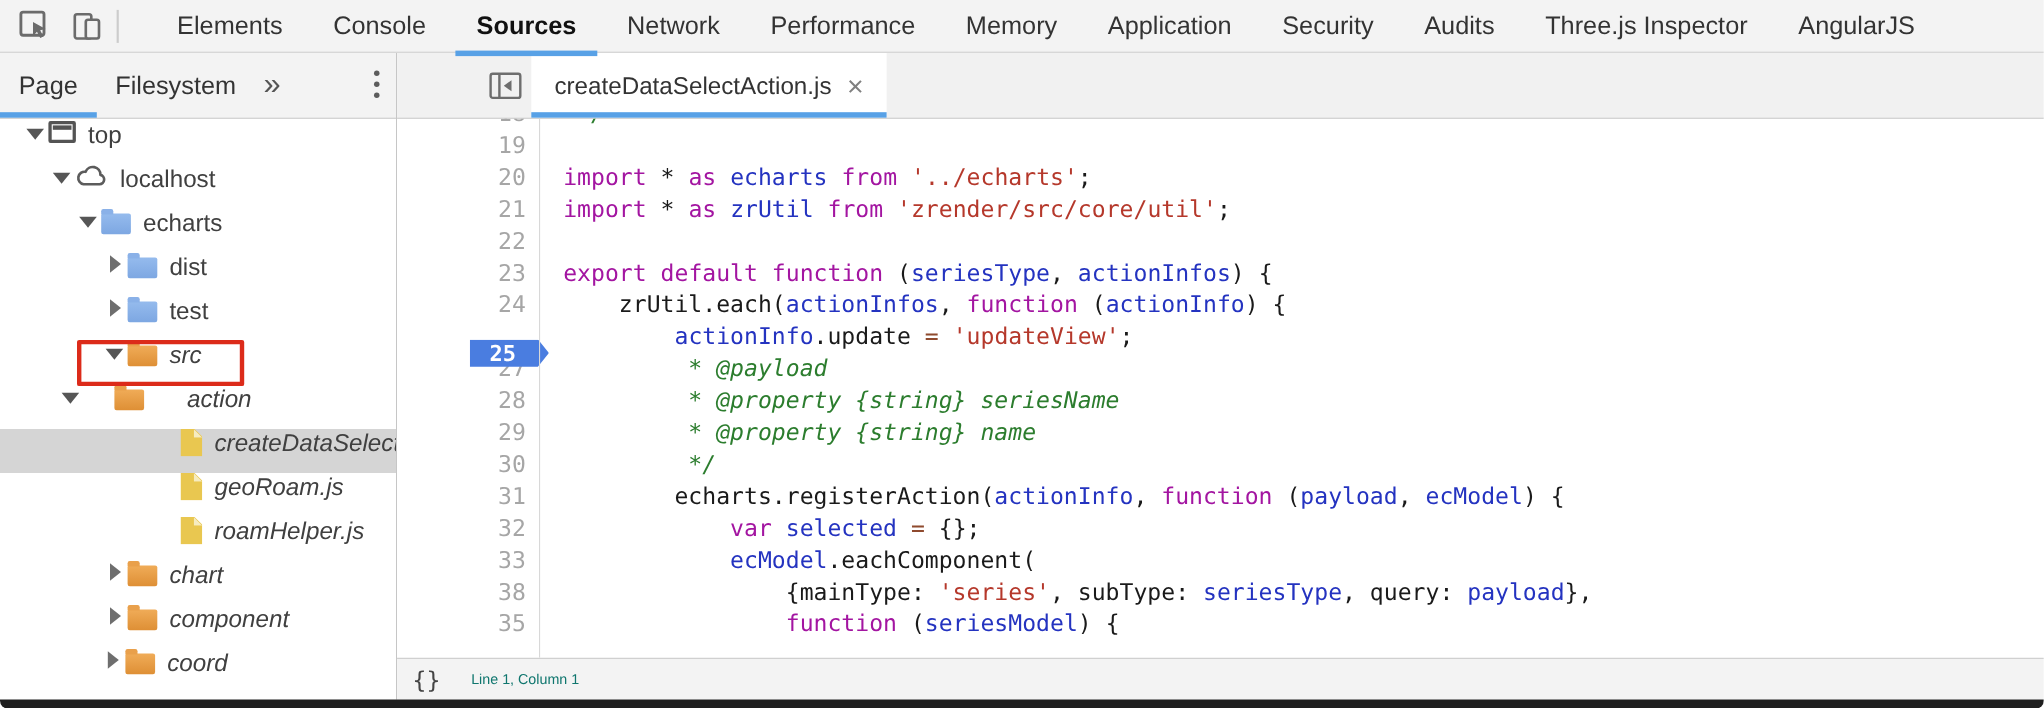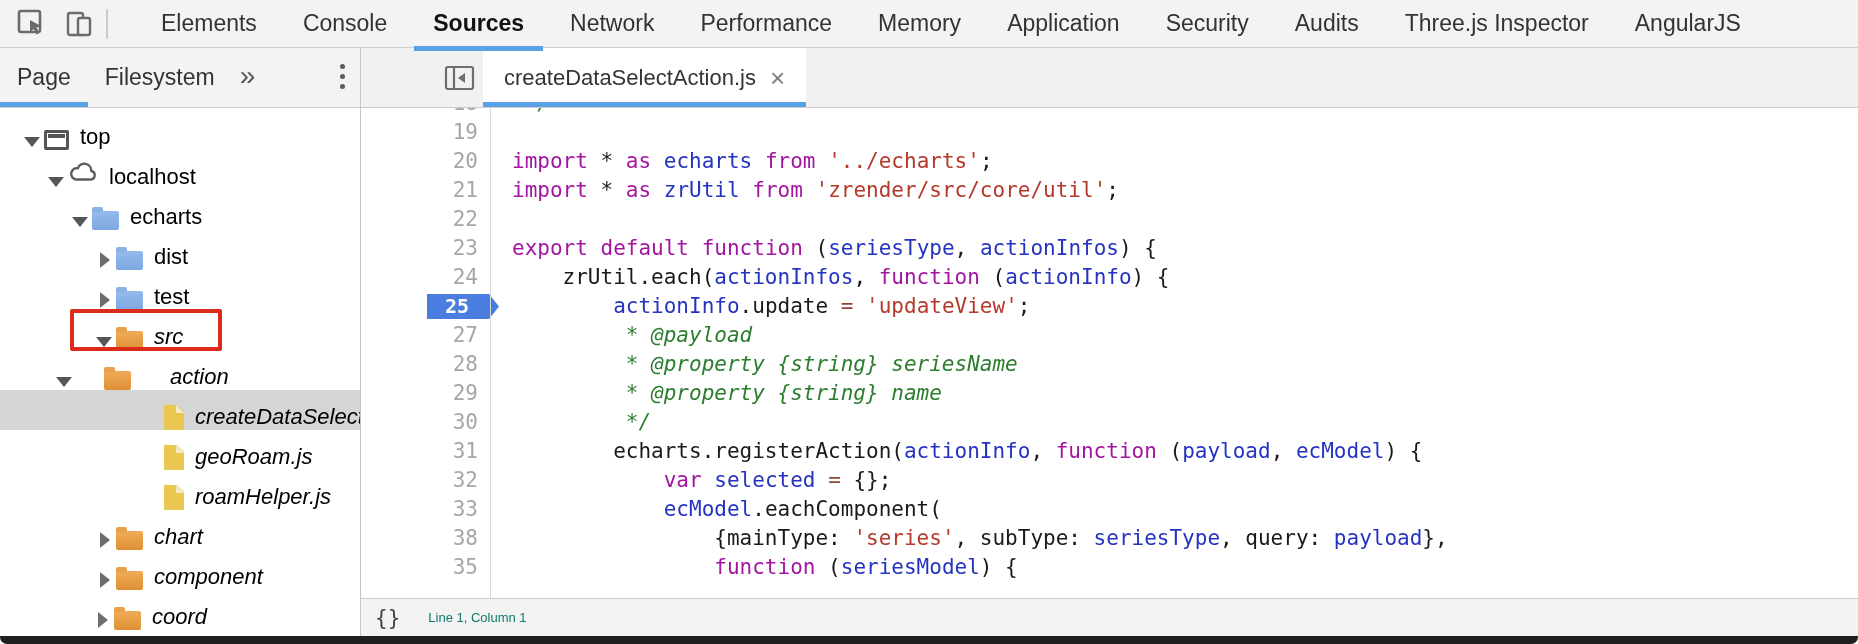--- a/index.html
+++ b/index.html
@@ -30,21 +30,21 @@
                  display:flex; align-items:stretch; position:relative; flex:none; }
   .side-tab { padding:0 17px; line-height:59px; font-size:23px; color:#333; position:relative; }
   .side-tab.active::after { content:""; position:absolute; left:0; right:0; bottom:0;
                  height:5px; background:#58a1e6; }
   .chev { line-height:56px; font-size:28px; color:#555; padding:0 8px; }
   .kebab { position:absolute; right:14px; top:16px; width:6px; height:28px; }
   .kebab i { position:absolute; left:0; top:0; width:5px; height:5px; border-radius:50%;
              background:#5c5c5c; box-shadow:0 10px 0 #5c5c5c, 0 20px 0 #5c5c5c; }
 
   .tree { flex:1; padding-top:2px; overflow:hidden; white-space:nowrap; }
-  .tree-row { height:40px; display:flex; align-items:flex-end; position:relative; font-size:22px; color:#000000; }
+  .tree-row { height:40px; display:flex; align-items:flex-start; position:relative; font-size:22px; color:#404040; }
   .tree-row.selected { background:#d5d5d5; }
   .tree-label { margin-left:11px; }
   .tree-label.it { font-style:italic; }
   .arrow { width:20px; height:20px; position:relative; flex:none; }
   .arrow.down::before { content:""; position:absolute; left:2px; top:7px;
       border-left:8px solid transparent; border-right:8px solid transparent; border-top:10px solid #565656; }
   .arrow.right::before { content:""; position:absolute; left:6px; top:2px;
       border-top:8px solid transparent; border-bottom:8px solid transparent; border-left:10px solid #6e6e6e; }
   .tree-icon { flex:none; margin-left:2px; }
   .ic-frame { width:25px; height:20px; border:3px solid #545454; border-radius:2px; position:relative; }
@@ -71,21 +71,21 @@
   .ed-tab { background:#fff; display:flex; align-items:center; gap:14px; padding:0 21px;
             position:relative; }
   .ed-tab::after { content:""; position:absolute; left:0; right:0; bottom:0; height:5px; background:#58a1e6; }
   .ed-tab-label { font-size:22px; color:#333; }
   .ed-tab-close { font-size:26px; color:#808080; line-height:20px; }
 
   .code { position:relative; height:490px; overflow:hidden; }
   .gutter-line { position:absolute; left:129px; top:0; bottom:0; width:1px; background:#d8d8d8; }
   .code-lines { transform:translateY(-19px); }
   .code-line { display:flex; height:29px; font:21px/29px "DejaVu Sans Mono","Liberation Mono",monospace;
-               white-space:pre; }
+               white-space:pre;align-items:center; }
   .gutter { width:129px; flex:none; text-align:right; padding-right:12px; color:#a6a6a6; position:relative; }
   .gutter.bp { color:transparent; }
   .flag { position:absolute; left:66px; top:2px; width:72px; height:25px; background:#4a7de0;
           clip-path:polygon(0 0,62px 0,100% 50%,62px 100%,0 100%);
           color:#fff; font-weight:600; font-size:20px; line-height:25px; text-align:center;
           padding-right:12px; z-index:2; }
   .line-text { margin-left:22px; }
   .tk-k { color:#a315a1; } .tk-v { color:#2433c0; } .tk-s { color:#b5382b; }
   .tk-c { color:#2c7d2e; font-style:italic; } .tk-p { color:#1a1a1a; } .tk-o { color:#8f4a2e; }
 

